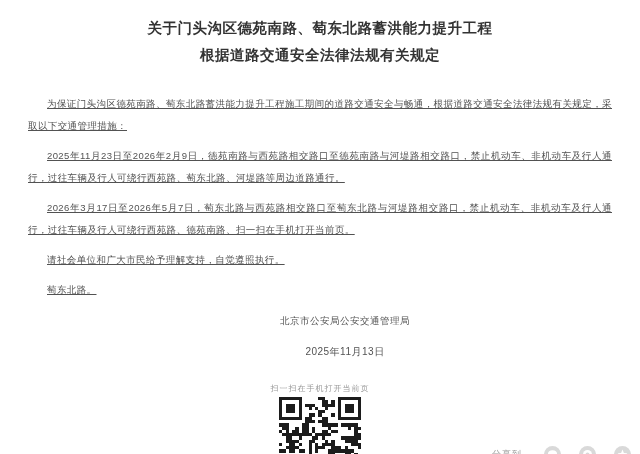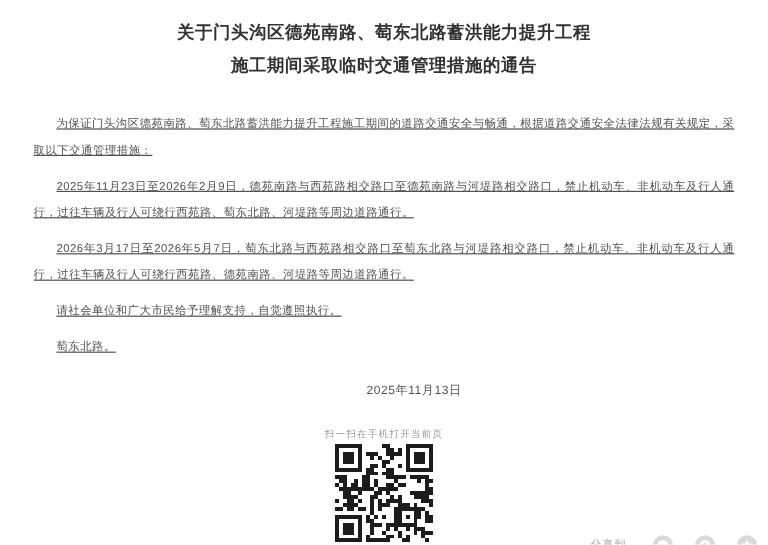--- a/index.html
+++ b/index.html
@@ -57,32 +57,33 @@
     border: none;
   }
 </style>
 </head>
 <body>
 
 <div class="page">
 
   <div class="title-block">
     <div class="title-line">关于门头沟区德苑南路、萄东北路蓄洪能力提升工程</div>
-    <div class="title-line">施工期间采取临时交通管理措施的通告</div>
+    <div class="title-line">根据道路交通安全法律法规有关规定</div>
   </div>
 
   <div class="body-block">
     <p>为保证门头沟区德苑南路、萄东北路蓄洪能力提升工程施工期间的道路交通安全与畅通，根据道路交通安全法律法规有关规定，采取以下交通管理措施：</p>
     <p>2025年11月23日至2026年2月9日，德苑南路与西苑路相交路口至德苑南路与河堤路相交路口，禁止机动车、非机动车及行人通行，过往车辆及行人可绕行西苑路、萄东北路、河堤路等周边道路通行。</p>
-    <p>2026年3月17日至2026年5月7日，萄东北路与西苑路相交路口至萄东北路与河堤路相交路口，禁止机动车、非机动车及行人通行，过往车辆及行人可绕行西苑路、德苑南路、河堤路等周边道路通行。</p>
+    <p>2026年3月17日至2026年5月7日，萄东北路与西苑路相交路口至萄东北路与河堤路相交路口，禁止机动车、非机动车及行人通行，过往车辆及行人可绕行西苑路、德苑南路、扫一扫在手机打开当前页。</p>
     <p>请社会单位和广大市民给予理解支持，自觉遵照执行。</p>
     <p>萄东北路。</p>
   </div>
 
   <div class="sig-block">
+    <div class="sig-issuer">北京市公安局公安交通管理局</div>
     <div class="sig-date">2025年11月13日</div>
   </div>
 
   <div class="qr-section">
     <div class="qr-caption">扫一扫在手机打开当前页</div>
     <div class="qr-wrap">
 
       <svg class="qr" width="82" height="82" viewBox="0 0 25 25" shape-rendering="crispEdges">
           <rect x="12" y="0" width="1" height="1" fill="#1c1c1c"></rect>
           <rect x="13" y="0" width="1" height="1" fill="#1c1c1c"></rect>

